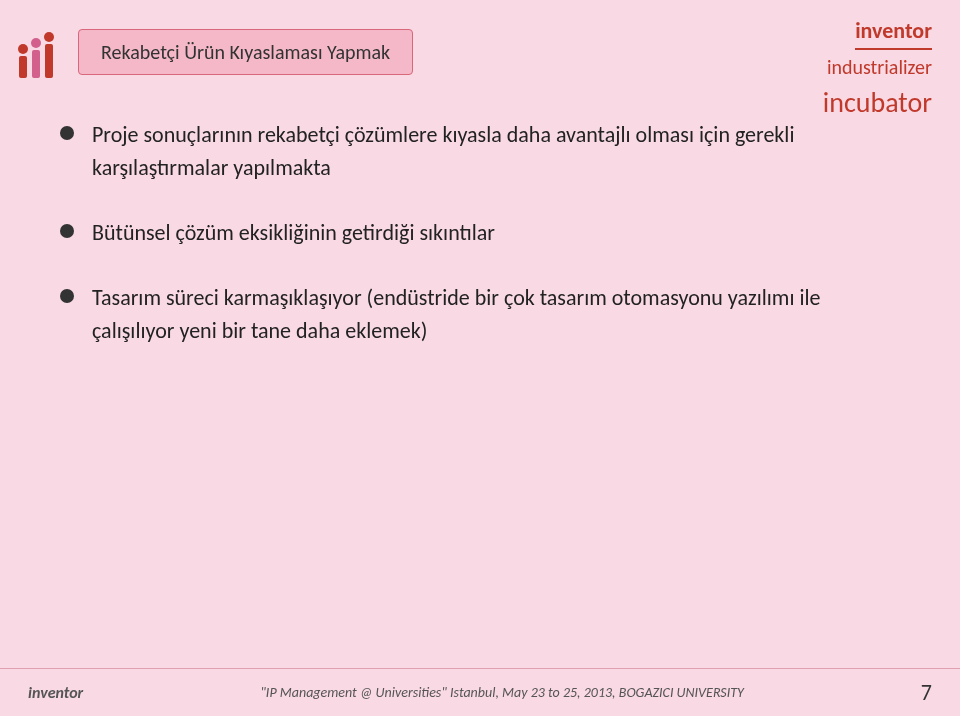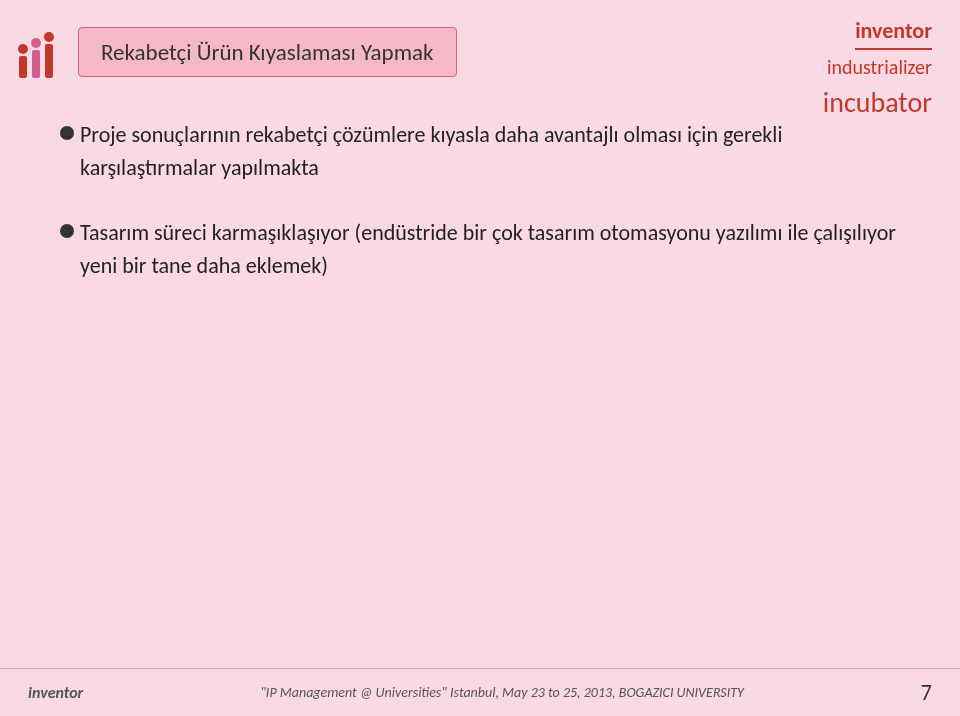--- a/index.html
+++ b/index.html
@@ -62,21 +62,21 @@
 
     .fig3 .logo-head { background: #c0392b; }
     .fig3 .logo-body { background: #c0392b; height: 34px; }
 
     
     .title-box {
       background: #f4b8c8;
       border: 1.5px solid #d9667a;
       border-radius: 4px;
       padding: 10px 22px;
-      font-size: 23px;
+      font-size: 20px;
       color: #333;
       font-weight: 400;
       align-self: center;
       margin-top: 7px;
     }
 
     
     .brand-stack {
       position: absolute;
       top: 14px;
@@ -115,21 +115,21 @@
 
     
     .main-content {
       padding: 30px 60px 20px 60px;
     }
 
     .bullet-item {
       display: flex;
       align-items: flex-start;
       margin-bottom: 32px;
-      gap: 6px;
+      gap: 18px;
     }
 
     .bullet-dot {
       width: 14px;
       height: 14px;
       background: #333;
       border-radius: 50%;
       flex-shrink: 0;
       margin-top: 8px;
     }
@@ -208,20 +208,24 @@
   </div>
 </div>
 
 <div class="main-content">
 
   <div class="bullet-item">
     <div class="bullet-dot"></div>
     <div class="bullet-text">Proje sonuçlarının rekabetçi çözümlere kıyasla daha avantajlı olması için gerekli karşılaştırmalar yapılmakta</div>
   </div>
 
+  <div class="bullet-item">
+    <div class="bullet-dot"></div>
+    <div class="bullet-text">Bütünsel çözüm eksikliğinin getirdiği sıkıntılar</div>
+  </div>
 
   <div class="bullet-item">
     <div class="bullet-dot"></div>
     <div class="bullet-text">Tasarım süreci karmaşıklaşıyor (endüstride bir çok tasarım otomasyonu yazılımı ile çalışılıyor yeni bir tane daha eklemek)</div>
   </div>
 
 </div>
 
 <div class="footer">
   <span class="footer-brand">inventor</span>

